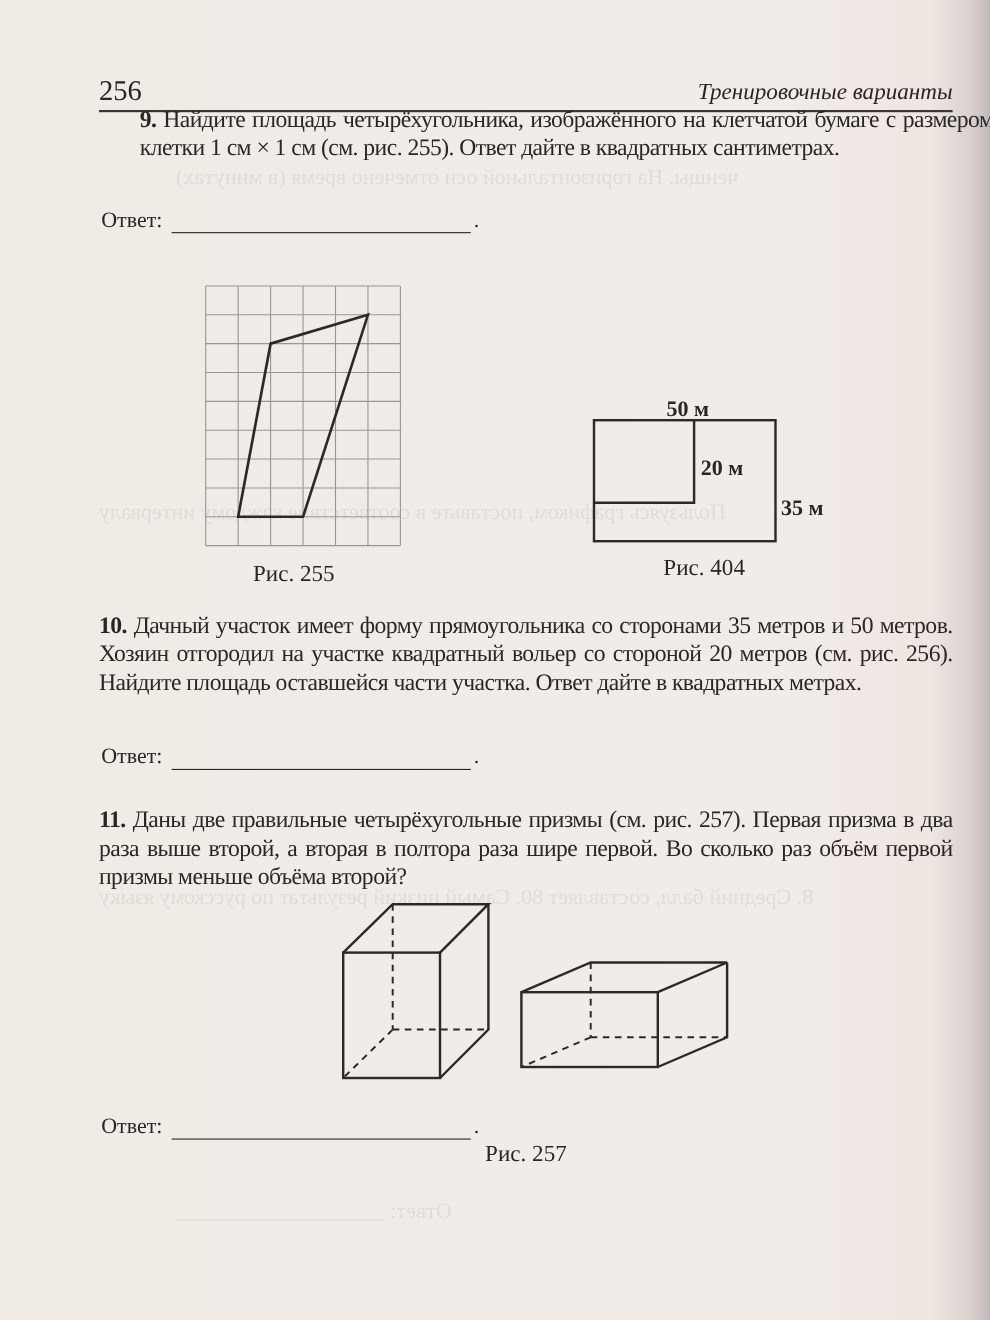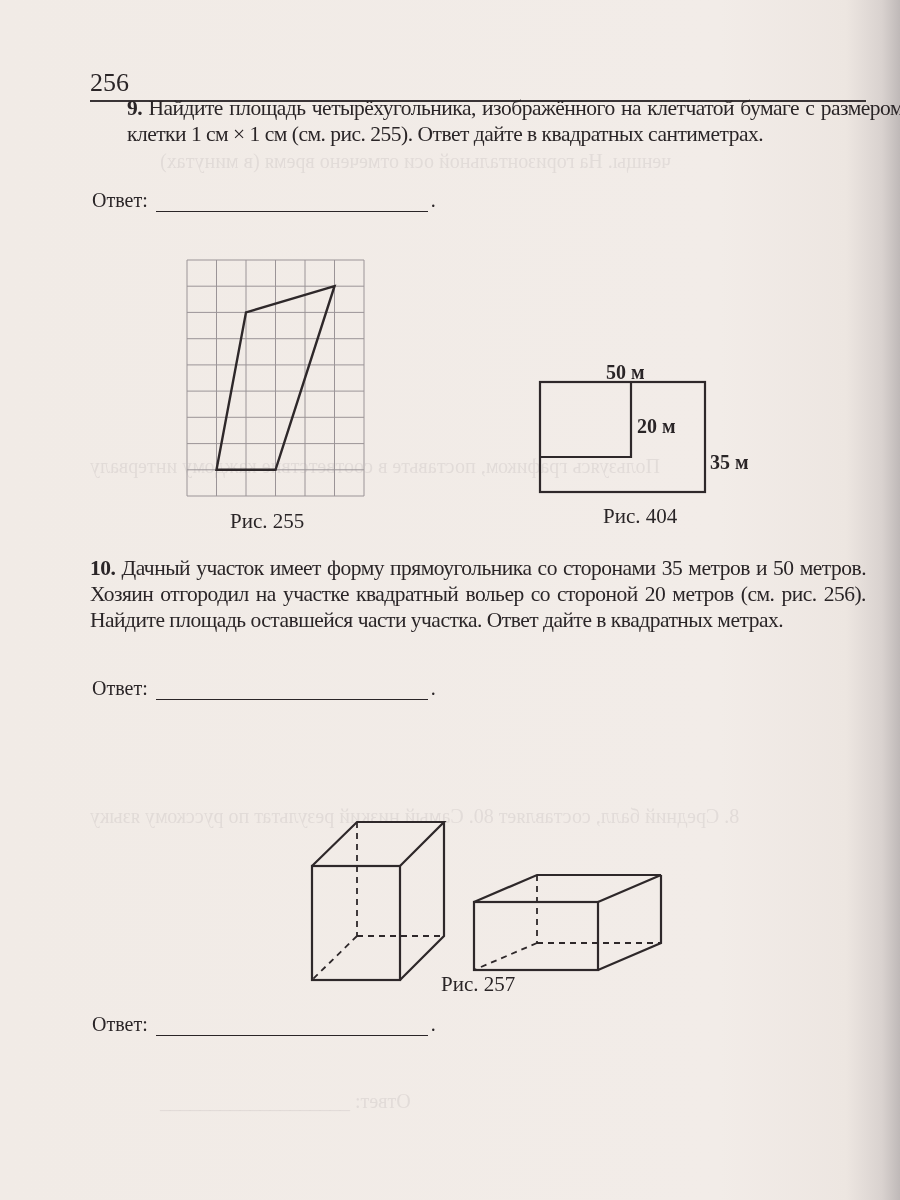--- a/index.html
+++ b/index.html
@@ -43,20 +43,21 @@
 
 <div class="page">
 
   <div class="ghost" style="left:160px;top:150px;font-size:20px;transform:scaleX(-1);">ченщы. На горизонтальной оси отмечено время (в минутах)</div>
   <div class="ghost" style="left:90px;top:455px;font-size:20px;transform:scaleX(-1);">Пользуясь графиком, поставьте в соответствие каждому интервалу</div>
   <div class="ghost" style="left:90px;top:805px;font-size:20px;transform:scaleX(-1);">8. Средний балл, составляет 80. Самый низкий результат по русскому языку</div>
   <div class="ghost" style="left:160px;top:1090px;font-size:20px;transform:scaleX(-1);">Ответ: ___________________</div>
 
   <div class="running-head">
     <span class="page-number">256</span>
+    <span class="section-title">Тренировочные варианты</span>
   </div>
 
   <div class="para" style="top:95px;margin-left:37px;">
     <span class="num">9.</span>
     <span>Найдите площадь четырёхугольника, изображённого на клетчатой бумаге с размером клетки 1 см × 1 см (см. рис. 255). Ответ дайте в квадратных сантиметрах.</span>
   </div>
   <div class="answer" style="top:188px;">
     <span>Ответ:</span>
     <span class="blank" style="width:272px;"></span>
     <span class="dot">.</span>
@@ -98,20 +99,24 @@
   <div class="para" style="top:555px;">
     <span class="num">10.</span>
     <span>Дачный участок имеет форму прямоугольника со сторонами 35 метров и 50 метров. Хозяин отгородил на участке квадратный вольер со стороной 20 метров (см. рис. 256). Найдите площадь оставшейся части участка. Ответ дайте в квадратных метрах.</span>
   </div>
   <div class="answer" style="top:676px;">
     <span>Ответ:</span>
     <span class="blank" style="width:272px;"></span>
     <span class="dot">.</span>
   </div>
 
+  <div class="para" style="top:732px;">
+    <span class="num">11.</span>
+    <span>Даны две правильные четырёхугольные призмы (см. рис. 257). Первая призма в два раза выше второй, а вторая в полтора раза шире первой. Во сколько раз объём первой призмы меньше объёма второй?</span>
+  </div>
 
   <svg width="400" height="180" style="left:290px;top:815px;" viewBox="290 815 400 180">
     <g fill="none" stroke="#2e282a" stroke-width="2.2" stroke-linejoin="miter">
 
       <rect x="312" y="866" width="88" height="114"></rect>
       <polyline points="312,866 357,822 444,822 400,866"></polyline>
       <polyline points="444,822 444,936 400,980"></polyline>
     </g>
     <g fill="none" stroke="#2e282a" stroke-width="1.8" stroke-dasharray="6,5">
       <line x1="357" y1="822" x2="357" y2="936"></line>
@@ -123,20 +128,20 @@
       <rect x="474" y="902" width="124" height="68"></rect>
       <polyline points="474,902 537,875 661,875 598,902"></polyline>
       <polyline points="661,875 661,943 598,970"></polyline>
     </g>
     <g fill="none" stroke="#2e282a" stroke-width="1.8" stroke-dasharray="6,5">
       <line x1="537" y1="875" x2="537" y2="943"></line>
       <line x1="537" y1="943" x2="661" y2="943"></line>
       <line x1="537" y1="943" x2="474" y2="970"></line>
     </g>
   </svg>
-  <span class="caption" style="left:441px;top:972px;">Рис. 257</span>
+  <span class="caption" style="left:441px;top:1036px;">Рис. 257</span>
 
   <div class="answer" style="top:1012px;">
     <span>Ответ:</span>
     <span class="blank" style="width:272px;"></span>
     <span class="dot">.</span>
   </div>
 </div>
 
 </body></html>

